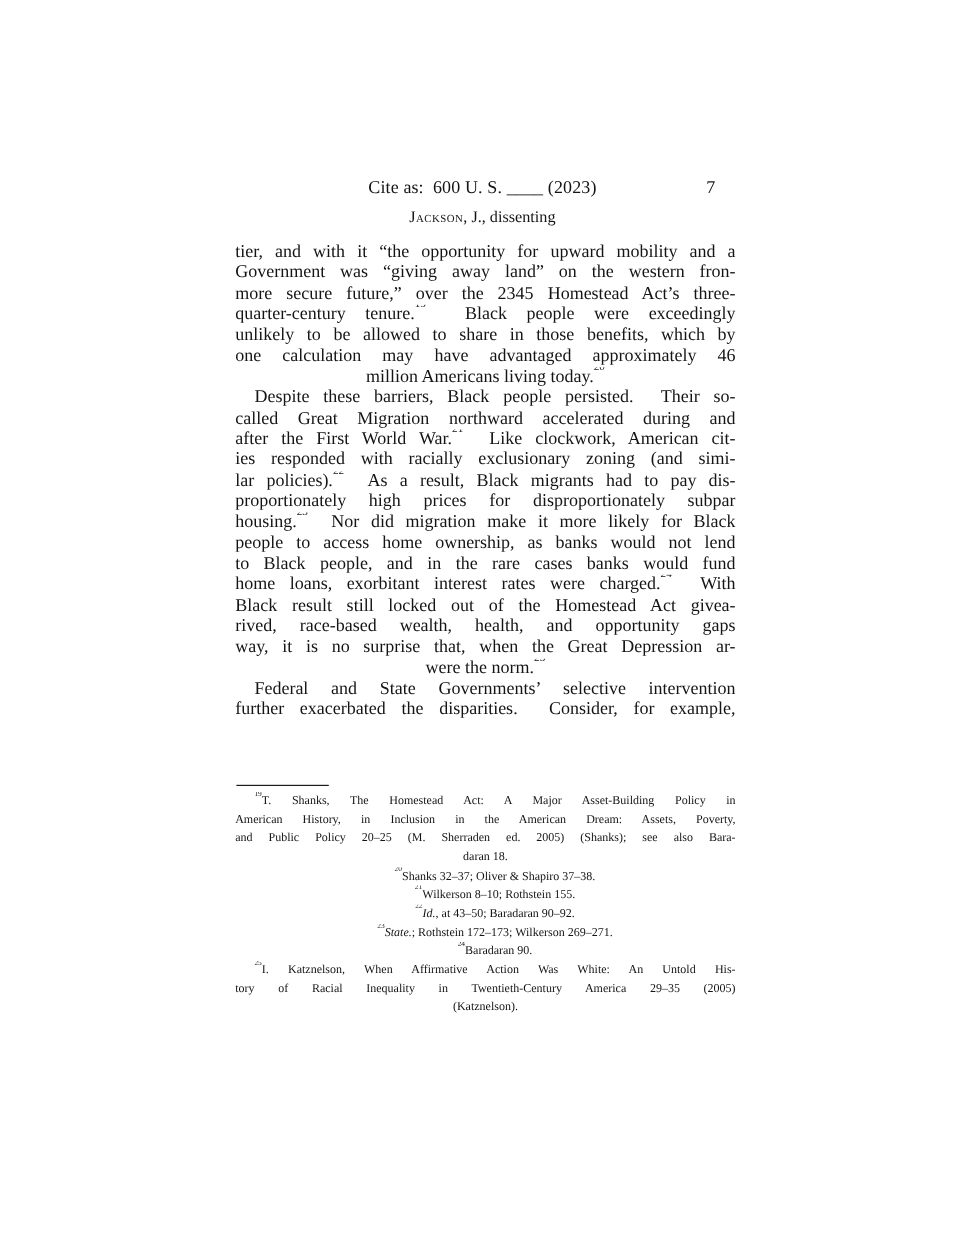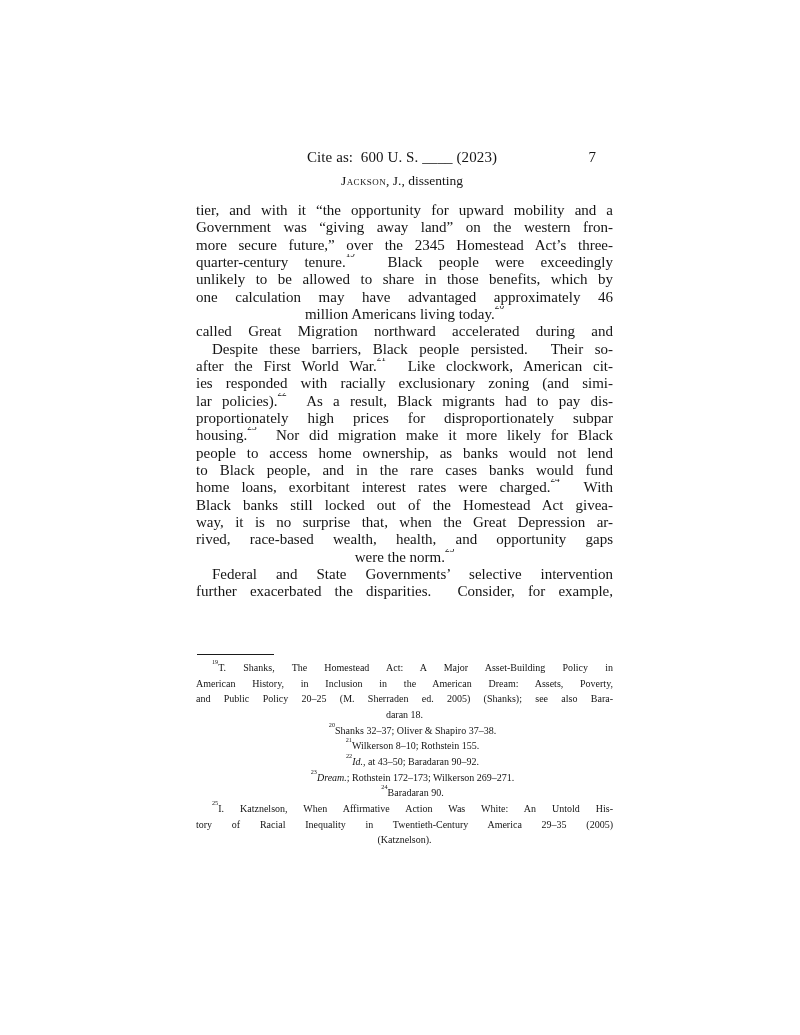--- a/index.html
+++ b/index.html
@@ -76,33 +76,33 @@
       <div>
         <div class="line just">tier, and with it “the opportunity for upward mobility and a</div>
         <div class="line just">Government was “giving away land” on the western fron-</div>
         <div class="line just">more secure future,” over the 2345 Homestead Act’s three-</div>
         <div class="line just">quarter-century tenure.<sup class="fnref">19</sup>&nbsp; Black people were exceedingly</div>
         <div class="line just">unlikely to be allowed to share in those benefits, which by</div>
         <div class="line just">one calculation may have advantaged approximately 46</div>
         <div class="line">million Americans living today.<sup class="fnref">20</sup></div>
       </div>
       <div>
+        <div class="line just ind">Despite these barriers, Black people persisted.&nbsp; Their so-</div>
         <div class="line just">called Great Migration northward accelerated during and</div>
-        <div class="line just ind">Despite these barriers, Black people persisted.&nbsp; Their so-</div>
         <div class="line just">after the First World War.<sup class="fnref">21</sup>&nbsp; Like clockwork, American cit-</div>
         <div class="line just">ies responded with racially exclusionary zoning (and simi-</div>
         <div class="line just">lar policies).<sup class="fnref">22</sup>&nbsp; As a result, Black migrants had to pay dis-</div>
         <div class="line just">proportionately high prices for disproportionately subpar</div>
         <div class="line just">housing.<sup class="fnref">23</sup>&nbsp; Nor did migration make it more likely for Black</div>
         <div class="line just">people to access home ownership, as banks would not lend</div>
         <div class="line just">to Black people, and in the rare cases banks would fund</div>
         <div class="line just">home loans, exorbitant interest rates were charged.<sup class="fnref">24</sup>&nbsp; With</div>
-        <div class="line just">Black banks still locked out of the Homestead Act givea-</div>
+        <div class="line just">Black result still locked out of the Homestead Act givea-</div>
+        <div class="line just">rived, race-based wealth, health, and opportunity gaps</div>
         <div class="line just">way, it is no surprise that, when the Great Depression ar-</div>
-        <div class="line just">rived, race-based wealth, health, and opportunity gaps</div>
         <div class="line">were the norm.<sup class="fnref">25</sup></div>
       </div>
       <div>
         <div class="line just ind">Federal and State Governments’ selective intervention</div>
         <div class="line just">further exacerbated the disparities.&nbsp; Consider, for example,</div>
       </div>
     </div>
 
   <div class="fnrule"></div>
 
@@ -116,21 +116,21 @@
       <div>
         <div class="line ind"><sup class="fnref">20</sup>Shanks 32–37; Oliver &amp; Shapiro 37–38.</div>
       </div>
       <div>
         <div class="line ind"><sup class="fnref">21</sup>Wilkerson 8–10; Rothstein 155.</div>
       </div>
       <div>
         <div class="line ind"><sup class="fnref">22</sup><i>Id.</i>, at 43–50; Baradaran 90–92.</div>
       </div>
       <div>
-        <div class="line ind"><sup class="fnref">23</sup><i>Dream.</i>; Rothstein 172–173; Wilkerson 269–271.</div>
+        <div class="line ind"><sup class="fnref">23</sup><i>State.</i>; Rothstein 172–173; Wilkerson 269–271.</div>
       </div>
       <div>
         <div class="line ind"><sup class="fnref">24</sup>Baradaran 90.</div>
       </div>
       <div>
         <div class="line just ind"><sup class="fnref">25</sup>I. Katznelson, When Affirmative Action Was White: An Untold His-</div>
         <div class="line just">tory of Racial Inequality in Twentieth-Century America 29–35 (2005)</div>
         <div class="line">(Katznelson).</div>
       </div>
     </div>

